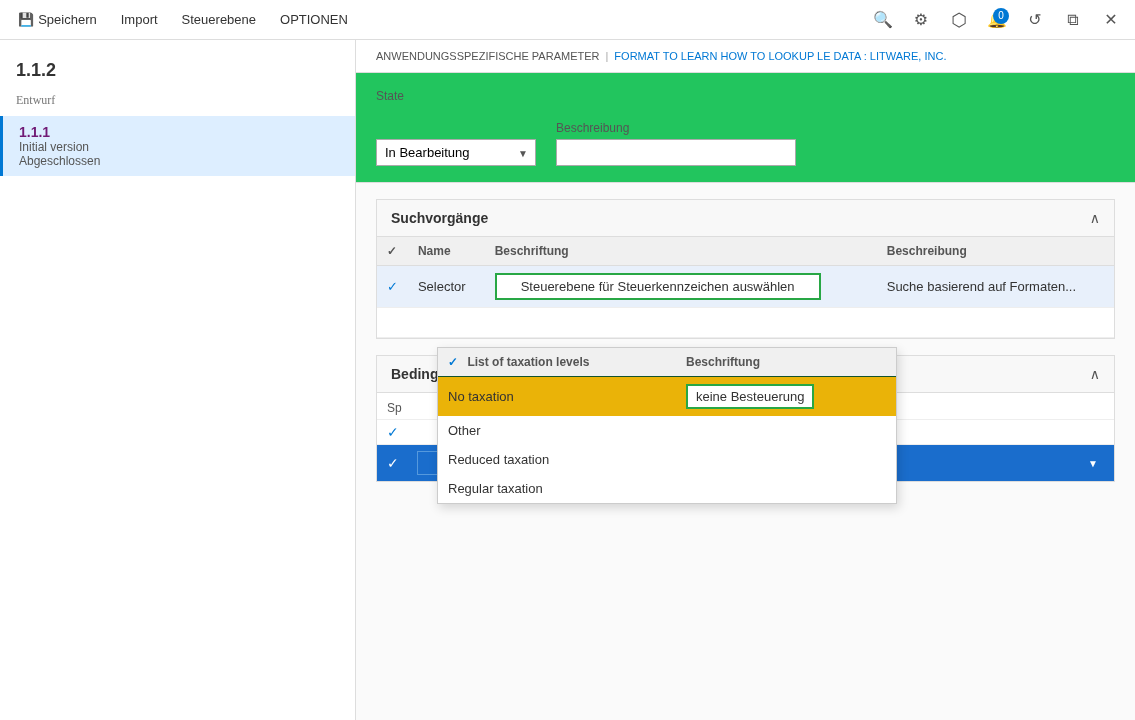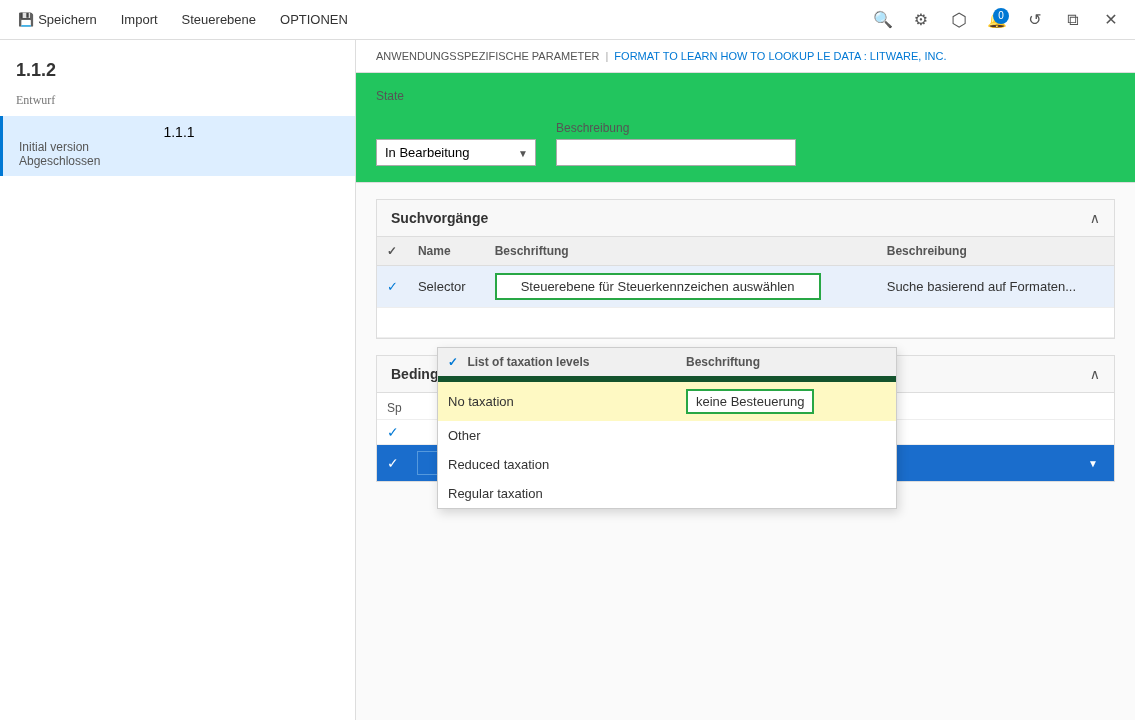--- a/index.html
+++ b/index.html
@@ -15,21 +15,21 @@
 
     
     .main-layout { display: flex; height: calc(720px - 40px); }
 
     
     .sidebar { width: 356px; background: #fff; border-right: 1px solid #ddd; padding: 12px 0; flex-shrink: 0; }
     .sidebar-version { font-size: 18px; font-weight: 600; padding: 8px 16px; color: #333; }
     .sidebar-label { font-size: 12px; color: #777; padding: 4px 16px 8px; font-family: Liberation Serif, serif; }
     .sidebar-item { padding: 8px 16px; cursor: pointer; border-left: 3px solid transparent; }
     .sidebar-item.active { background: #ddeeff; border-left: 3px solid #0078d4; }
-    .sidebar-item-title { font-size: 14px; font-weight: 400; color: #000000; text-align: center; }
+    .sidebar-item-title { font-size: 14px; font-weight: 700; color: #701a75; }
     .sidebar-item-sub { font-size: 12px; color: #555; }
 
     
     .content { flex: 1; overflow: auto; background: #fafafa; }
 
     
     .breadcrumb { background: #fff; padding: 10px 20px; font-size: 11px; color: #555; border-bottom: 1px solid #ddd; display: flex; align-items: center; gap: 6px; }
     .breadcrumb-sep { color: #aaa; }
     .breadcrumb-active { color: #0078d4; font-weight: 500; }
 
@@ -53,25 +53,25 @@
     .data-table th { background: #f0f0f0; padding: 7px 10px; text-align: left; font-size: 12px; font-weight: 600; color: #555; border-bottom: 1px solid #ddd; }
     .data-table td { padding: 7px 10px; border-bottom: 1px solid #eee; font-size: 13px; }
     .data-table tr.selected td { background: #e8f0fb; }
     .check-col { width: 30px; color: #0078d4; font-size: 14px; }
 
     
     .green-outline { border: 2px solid #28a745; padding: 4px 24px; display: inline-block; background: #fff; }
 
     
     .dropdown-popup { position: absolute; background: #fff; border: 1px solid #ccc; box-shadow: 2px 4px 10px rgba(0,0,0,0.15); z-index: 100; width: 460px; }
-    .dropdown-popup-header { display: flex; align-items: center; padding: 7px 10px; background: #f0f0f0; border-bottom: 6px solid #14532d; }
+    .dropdown-popup-header { display: flex; align-items: center; padding: 7px 10px; background: #f0f0f0; border-bottom: 1px solid #14532d; }
     .dropdown-popup-col1 { flex: 1; font-size: 12px; font-weight: 600; color: #555; }
     .dropdown-popup-col2 { width: 200px; font-size: 12px; font-weight: 600; color: #555; }
     .dropdown-item { display: flex; align-items: center; padding: 7px 10px; cursor: pointer; }
-    .dropdown-item.selected { background: #fef9c3; }
+    .dropdown-item.selected { background: #eab308; }
     .dropdown-item-label { flex: 1; font-size: 13px; }
     .dropdown-item-value { width: 200px; }
     .dropdown-value-box { border: 2px solid #28a745; padding: 3px 8px; background: #fff; font-size: 13px; display: inline-block; }
 
     
     .section2 { margin: 0 20px 16px; background: #fff; border: 1px solid #ddd; }
 
     
     .bottom-row { display: flex; align-items: center; padding: 6px 10px; gap: 0; border-top: 1px solid #eee; }
     .row-check { color: #0078d4; font-size: 14px; width: 30px; }

